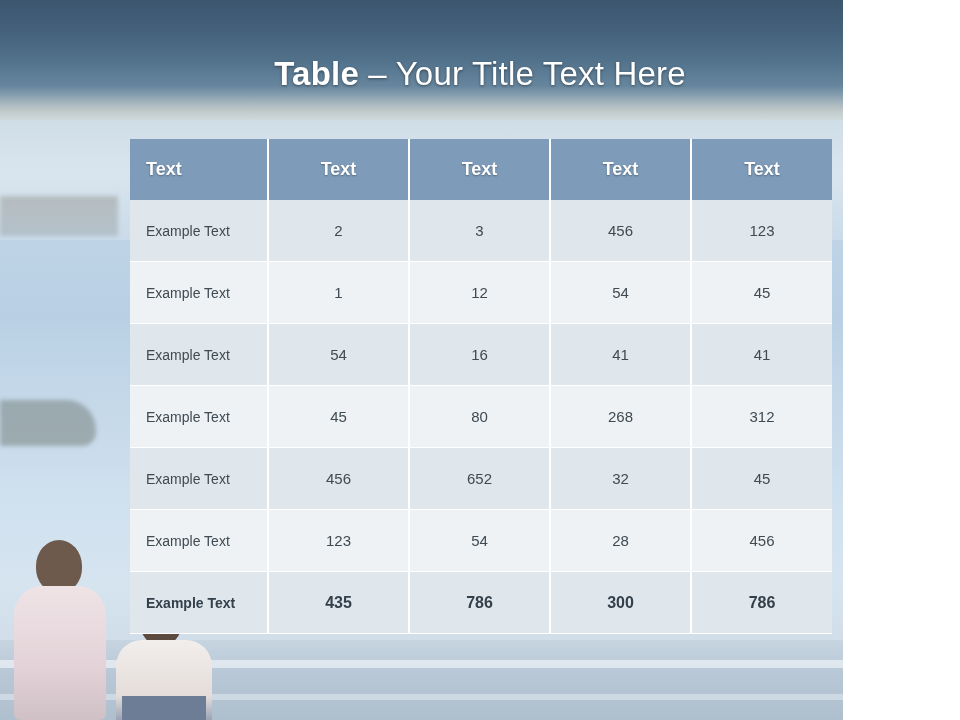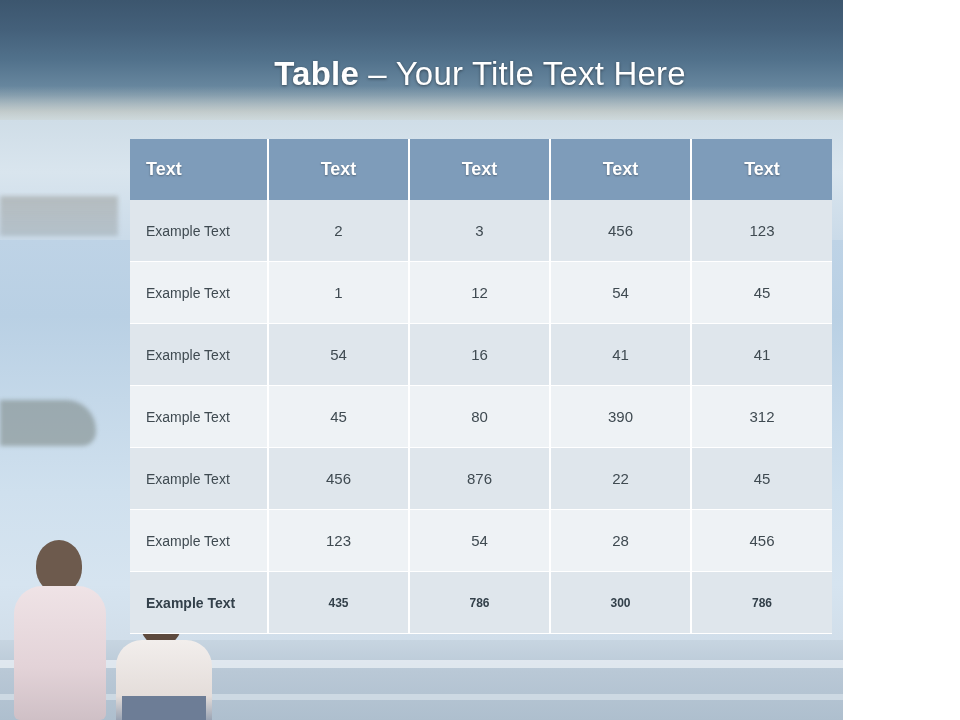--- a/index.html
+++ b/index.html
@@ -198,21 +198,21 @@
     padding-left: 16px;
     font-size: 14px;
   }
   table.data td:last-child { border-right: none; }
 
   table.data tr.odd td { background: #dfe6ec; }
   table.data tr.even td { background: #eef2f5; }
   table.data tr.total td {
     background: #dfe6ec;
     font-weight: bold;
-    font-size: 12px;
+    font-size: 16px;
     color: #33404a;
   }
   table.data tr.total td:first-child { font-size: 14px; }
 </style>
 </head>
 <body>
 
 <div class="slide">
 
   <div class="bg-sky"></div>
@@ -275,28 +275,28 @@
           <td>Example Text</td>
           <td>54</td>
           <td>16</td>
           <td>41</td>
           <td>41</td>
         </tr>
         <tr class="even">
           <td>Example Text</td>
           <td>45</td>
           <td>80</td>
-          <td>390</td>
+          <td>268</td>
           <td>312</td>
         </tr>
         <tr class="odd">
           <td>Example Text</td>
           <td>456</td>
-          <td>876</td>
-          <td>22</td>
+          <td>652</td>
+          <td>32</td>
           <td>45</td>
         </tr>
         <tr class="even">
           <td>Example Text</td>
           <td>123</td>
           <td>54</td>
           <td>28</td>
           <td>456</td>
         </tr>
         <tr class="total">

